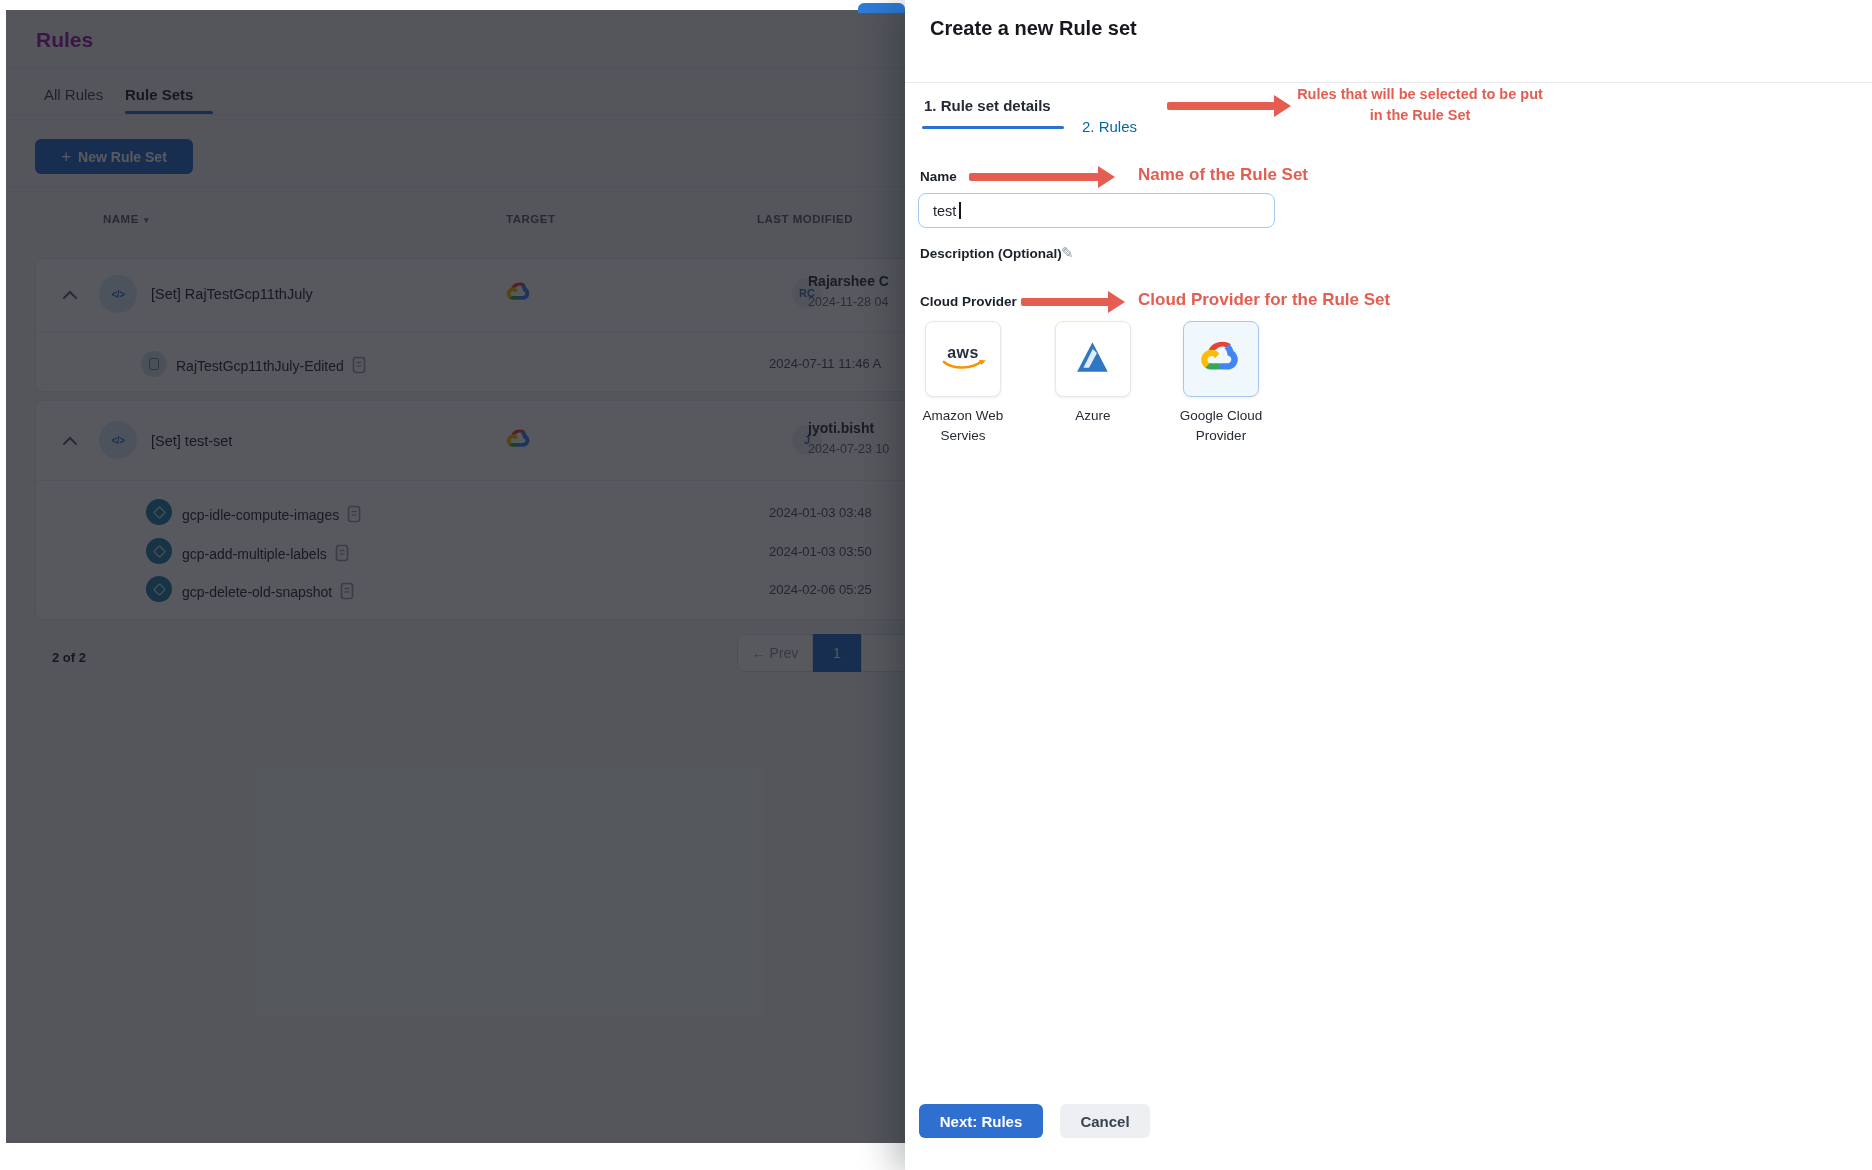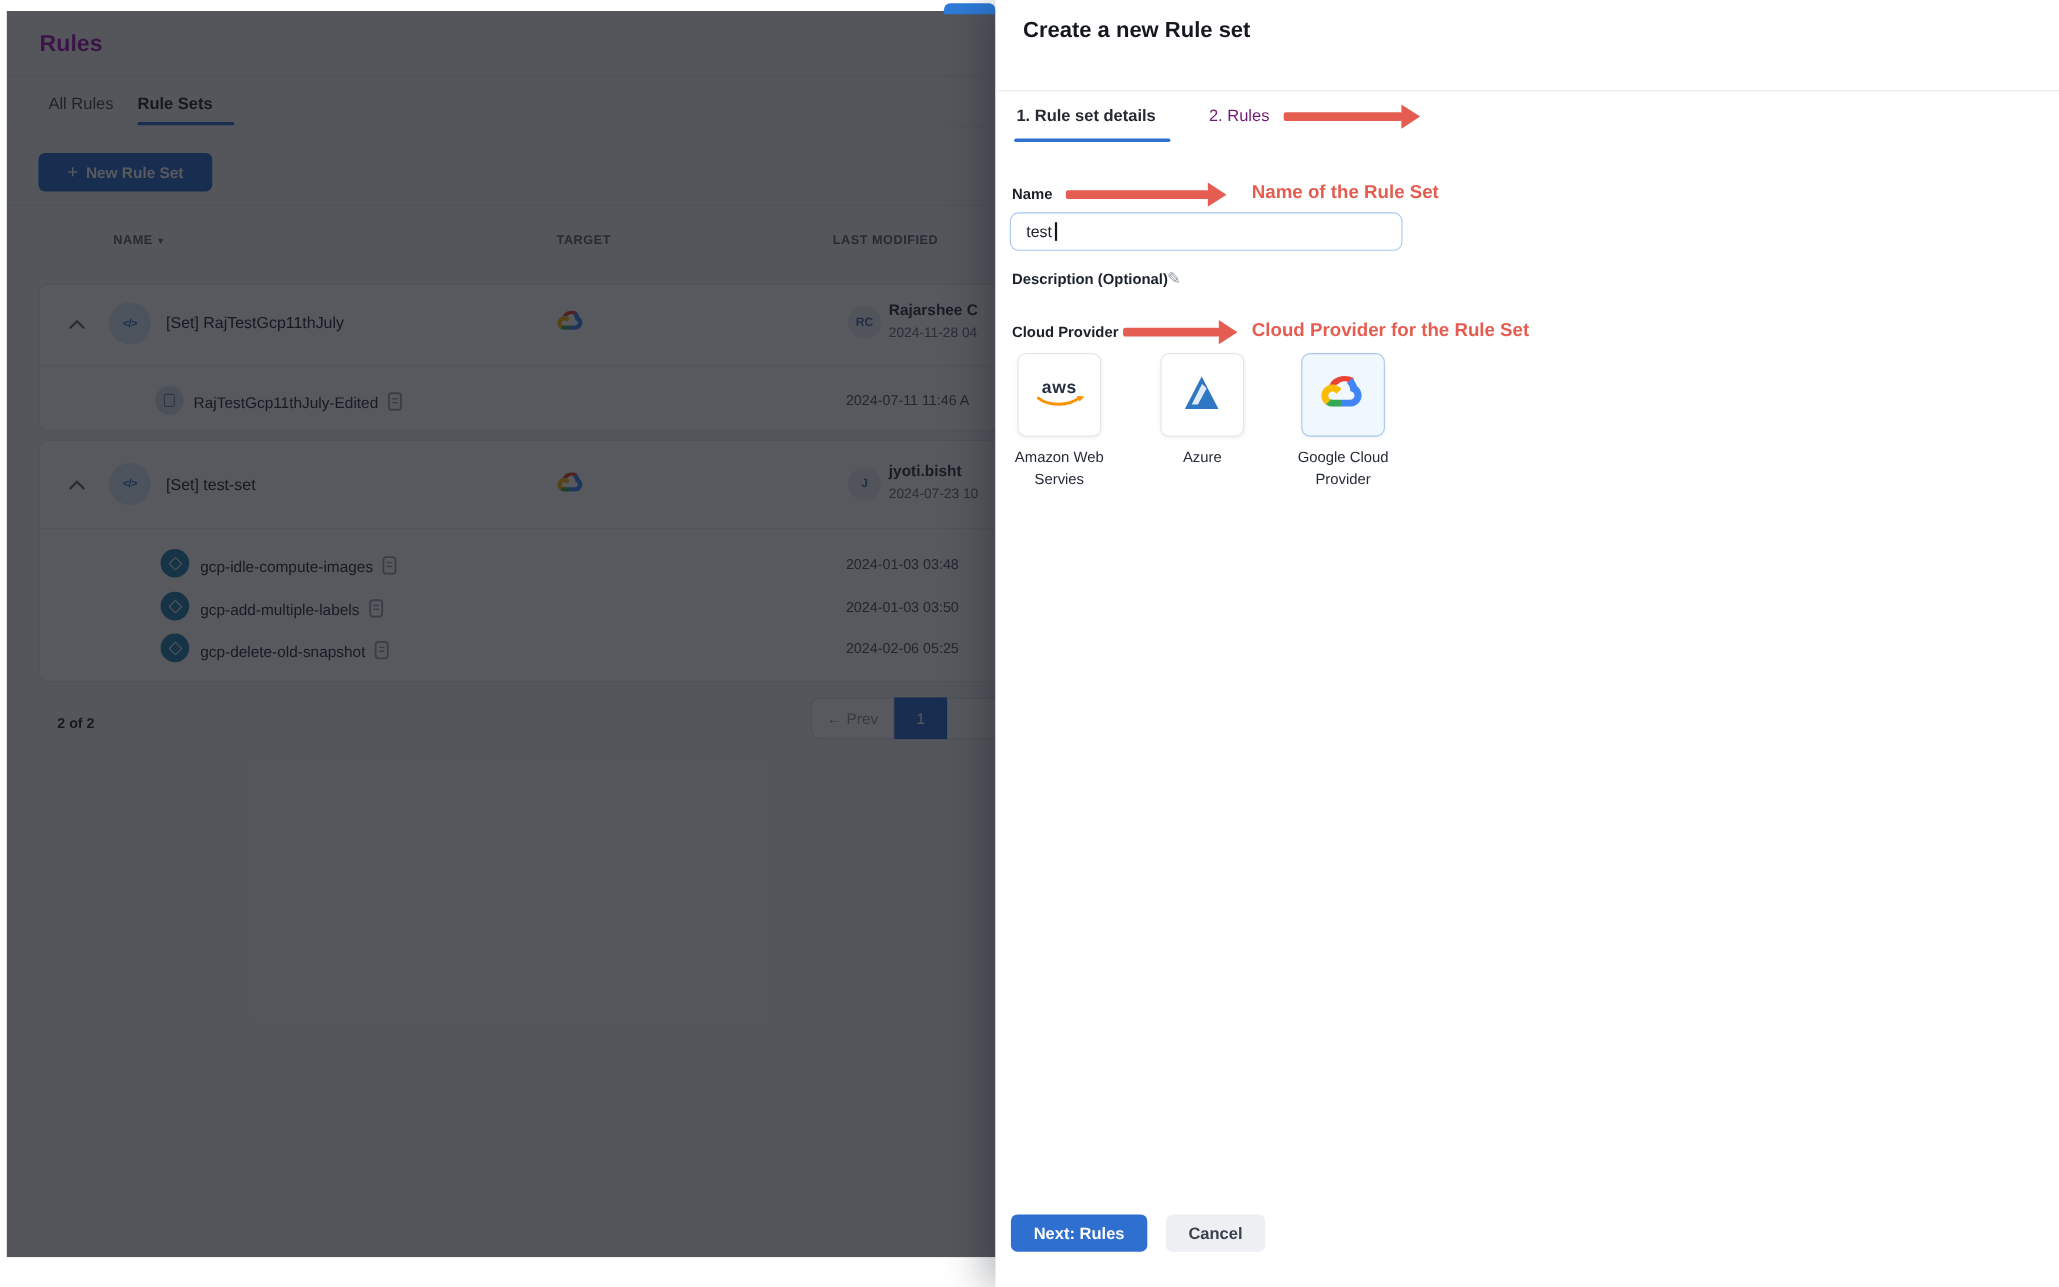--- a/index.html
+++ b/index.html
@@ -30,21 +30,21 @@
   .g1 { top:248px; height:134px; }
   .g2 { top:390px; height:220px; }
   .row-sep { position:absolute; left:0; right:0; height:1px; background:#edeff3; }
 
   .chev { position:absolute; left:26px; width:16px; height:10px; cursor:pointer; }
   .set-ic { position:absolute; left:63px; width:38px; height:38px; border-radius:50%;
     background:#dbe9f7; display:flex; align-items:center; justify-content:center;
     color:#3b76c4; font-size:10px; font-weight:700; letter-spacing:-.5px; }
   .set-name { position:absolute; left:115px; font-size:14.5px; font-weight:500; color:#232935; }
   .gcp-cell { position:absolute; left:470px; }
-  .avatar { position:absolute; left:735px; width:30px; height:30px; border-radius:50%;
+  .avatar { position:absolute; left:756px; width:30px; height:30px; border-radius:50%;
     background:#e9eef6; display:flex; align-items:center; justify-content:center;
     font-size:11px; font-weight:700; color:#4a6fa8; }
   .lm-name { position:absolute; left:772px; font-size:14px; font-weight:600; color:#2b3442; white-space:nowrap; }
   .lm-date { position:absolute; left:772px; font-size:12.5px; color:#66707e; white-space:nowrap; }
 
   .rule-ic-lite { position:absolute; left:105px; width:26px; height:26px; border-radius:50%;
     background:#dbe4ef; display:flex; align-items:center; justify-content:center; }
   .rule-ic-lite i { display:block; width:10px; height:12px; border:1.5px solid #7688a3; border-radius:2px; }
   .rule-ic { position:absolute; left:110px; width:26px; height:26px; border-radius:50%;
     background:#2b7fae; display:flex; align-items:center; justify-content:center; }
@@ -65,21 +65,21 @@
   .top-sliver { position:absolute; left:858px; top:3px; width:47px; height:10px;
     background:#2e7bd9; border-radius:6px 6px 0 0; z-index:60; }
 
   
   .drawer { position:absolute; left:905px; top:0; width:967px; height:1170px; background:#fff;
     box-shadow:-12px 0 32px rgba(15,20,30,.28); z-index:100; }
   .dw-title { position:absolute; left:25px; top:17px; font-size:20px; font-weight:700; color:#15181e; }
   .dw-hline { position:absolute; left:0; right:0; top:82px; height:1px; background:#e8eaee; }
   .step { position:absolute; top:97px; font-size:15px; cursor:pointer; white-space:nowrap; }
   .step.active { left:19px; font-weight:700; color:#252a33; }
-  .step.idle { left:194px; color:#701a75; }
+  .step.idle { left:177px; color:#0369a1;margin-top:21px; }
   .step-underline { position:absolute; left:17px; top:126px; width:142px; height:3px; background:#2e6fd0; border-radius:2px; }
 
   .ann { color:#e45d50; font-weight:700; position:absolute; }
   .ann-arrow { position:absolute; height:8px; background:#e45d50; border-radius:2px; }
   .ann-arrow::after { content:""; position:absolute; right:-16px; top:-7px; width:0; height:0;
     border-left:17px solid #e45d50; border-top:11px solid transparent; border-bottom:11px solid transparent; }
   .note-block { left:360px; top:84px; width:310px; text-align:center; font-size:14.5px; line-height:21px; }
 
   .fld-label { position:absolute; font-size:13.5px; font-weight:700; color:#1b2129; }
   .name-input { position:absolute; left:13px; top:193px; width:357px; height:35px;
@@ -231,20 +231,24 @@
 
   <div class="drawer">
     <div class="dw-title">Create a new Rule set</div>
     <div class="dw-hline"></div>
 
     <div class="step active">1. Rule set details</div>
     <div class="step idle">2. Rules</div>
     <div class="step-underline"></div>
 
     <div class="ann-arrow" style="left:262px; top:102px; width:108px;"></div>
+    <div class="ann note-block">
+      <div>Rules that will be selected to be put</div>
+      <div>in the Rule Set</div>
+    </div>
 
     <div class="fld-label" style="left:15px; top:169px;">Name</div>
     <div class="ann-arrow" style="left:64px; top:173px; width:130px;"></div>
     <div class="ann" style="left:233px; top:165px; font-size:17px;">Name of the Rule Set</div>
     <input class="name-input" type="text" value="test" style="">
     <div class="input-caret"></div>
 
     <div class="fld-label" style="left:15px; top:246px;">Description (Optional)</div>
     <div class="pencil">✎</div>
 

